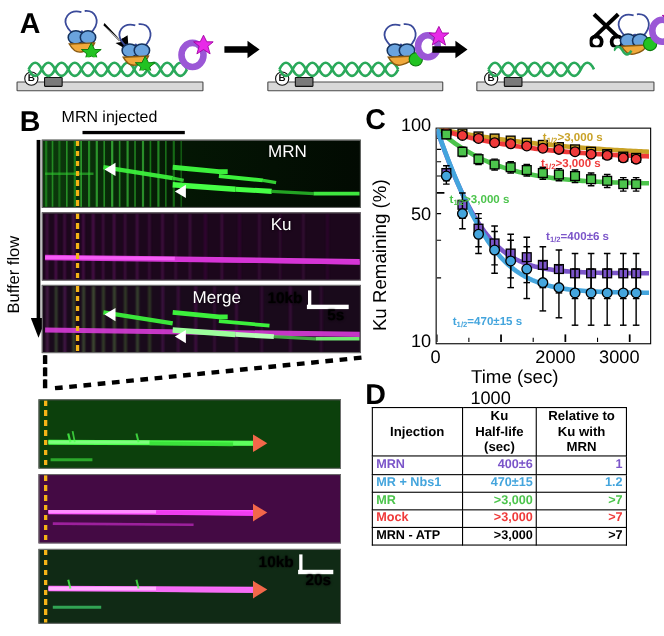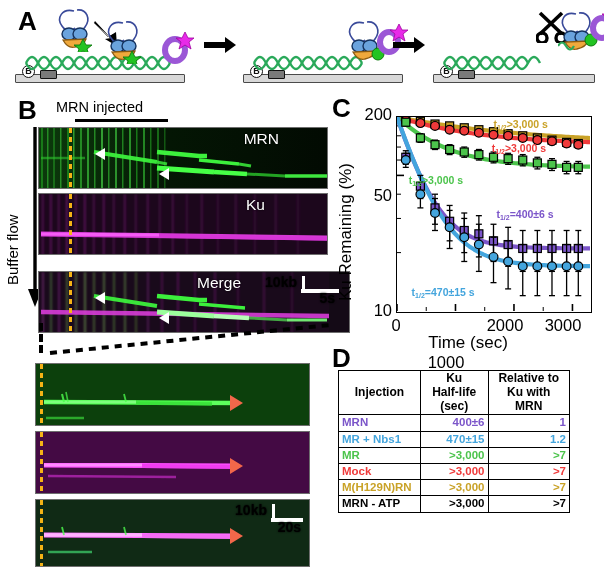--- a/index.html
+++ b/index.html
@@ -311,21 +311,21 @@
         <rect x="258" y="0" width="1.5" height="62" fill="#400e40"></rect>
       </g>
       <path d="M2,40 L290,44" stroke="#e03ce0" stroke-width="5" fill="none" opacity="0.95"></path>
       <path d="M2,40 L120,41" stroke="#f55cf5" stroke-width="3" fill="none"></path>
       <path d="M120,42 L290,45" stroke="#d634d6" stroke-width="3.4" fill="none" opacity="0.9"></path>
     </svg>
     <div class="dashline" style="left:30px; top:0; height:62px;"></div>
     <div class="kymo-label" style="right:62px; top:2px;">Ku</div>
   </div>
 
-  <div class="kymo" style="left:38px; top:164px; width:312px; height:62px; background:#140a16;margin-top:12px;">
+  <div class="kymo" style="left:38px; top:164px; width:290px; height:62px; background:#140a16;">
     <svg width="290" height="62">
       <defs>
           <filter id="blurX">
             <feGaussianBlur stdDeviation="0.8"></feGaussianBlur>
           </filter>
         </defs>
       <rect width="290" height="62" fill="#190a1b"></rect>
       <g filter="url(#blurX)" opacity="0.7">
         <rect x="3" y="0" width="2" height="62" fill="#6a2a6a"></rect>
         <rect x="11" y="0" width="2" height="62" fill="#4c6a3c"></rect>
@@ -446,21 +446,21 @@
     <div class="sb-h" style="right:6px; top:18px; width:32px;"></div>
     <div class="sb-s" style="right:8px; top:19px;">20s</div>
   </div>
 </div>
 
 <div id="panelC">
   <div class="panel-letter" style="left:2px; top:0px;">C</div>
 
   <div class="axtitle-y" style="left:6px; top:36px; height:170px;">Ku Remaining (%)</div>
 
-  <div class="ytick-lab" style="left:22px; top:10px; width:40px;">200</div>
+  <div class="ytick-lab" style="left:22px; top:10px; width:40px;">100</div>
   <div class="ytick-lab" style="left:22px; top:91px; width:40px;">50</div>
   <div class="ytick-lab" style="left:22px; top:206px; width:40px;">10</div>
 
   <div id="plotbox">
     <svg id="chart-svg" width="193" height="194" style="position:absolute; left:0; top:0;">
         <line x1="0" y1="135.60018084118764" x2="4" y2="135.60018084118764" stroke="#000" stroke-width="1"></line>
         <line x1="0" y1="101.4384765843855" x2="4" y2="101.4384765843855" stroke="#000" stroke-width="1"></line>
         <line x1="0" y1="77.20036168237527" x2="4" y2="77.20036168237527" stroke="#000" stroke-width="1"></line>
         <line x1="0" y1="43.03865742557315" x2="4" y2="43.03865742557315" stroke="#000" stroke-width="1"></line>
         <line x1="0" y1="30.05098023723417" x2="4" y2="30.05098023723417" stroke="#000" stroke-width="1"></line>
@@ -800,24 +800,19 @@
           <td class="inj" style="color: rgb(76, 196, 76);">MR</td>
           <td class="val" style="color: rgb(76, 196, 76);">&gt;3,000</td>
           <td class="val" style="color: rgb(76, 196, 76);">&gt;7</td>
         </tr>
         <tr>
           <td class="inj" style="color: rgb(239, 58, 58);">Mock</td>
           <td class="val" style="color: rgb(239, 58, 58);">&gt;3,000</td>
           <td class="val" style="color: rgb(239, 58, 58);">&gt;7</td>
         </tr>
         <tr>
-          <td class="inj" style="color: rgb(201, 162, 39);">M(H129N)RN</td>
-          <td class="val" style="color: rgb(201, 162, 39);">&gt;3,000</td>
-          <td class="val" style="color: rgb(201, 162, 39);">&gt;7</td>
-        </tr>
-        <tr>
           <td class="inj" style="color: rgb(0, 0, 0);">MRN - ATP</td>
           <td class="val" style="color: rgb(0, 0, 0);">&gt;3,000</td>
           <td class="val" style="color: rgb(0, 0, 0);">&gt;7</td>
         </tr>
       </tbody>
   </table>
 </div>
 
 </body></html>

